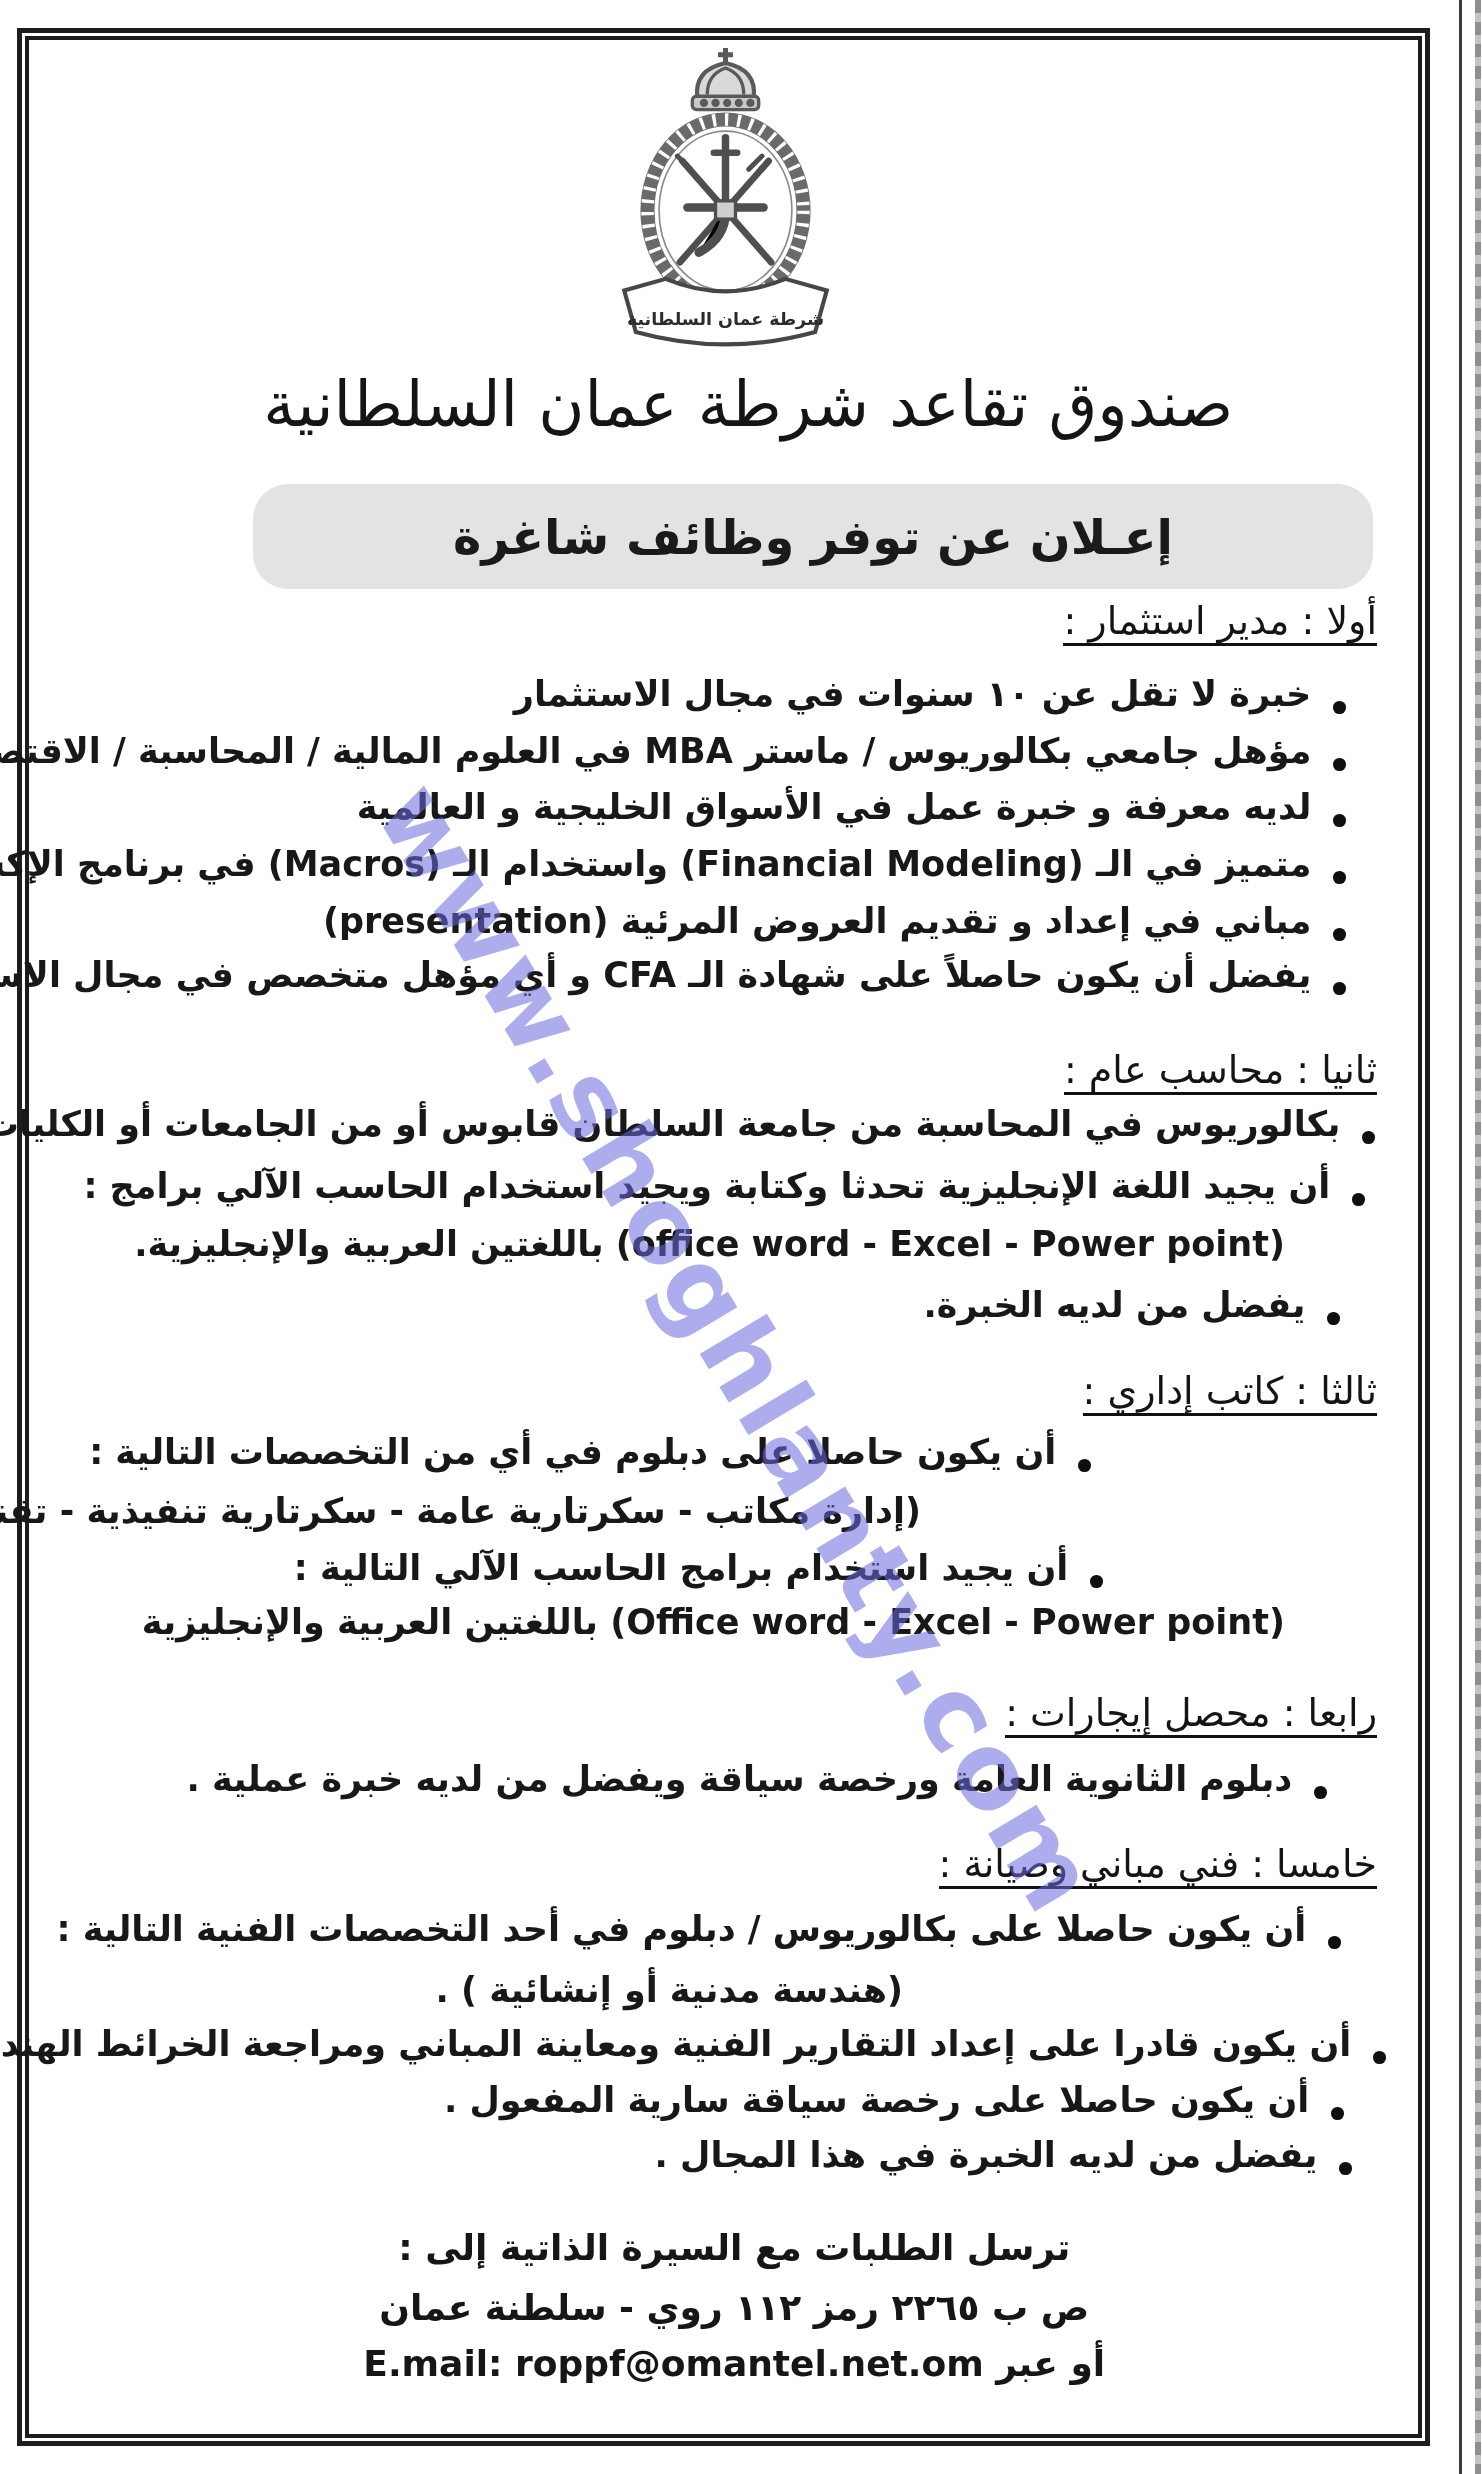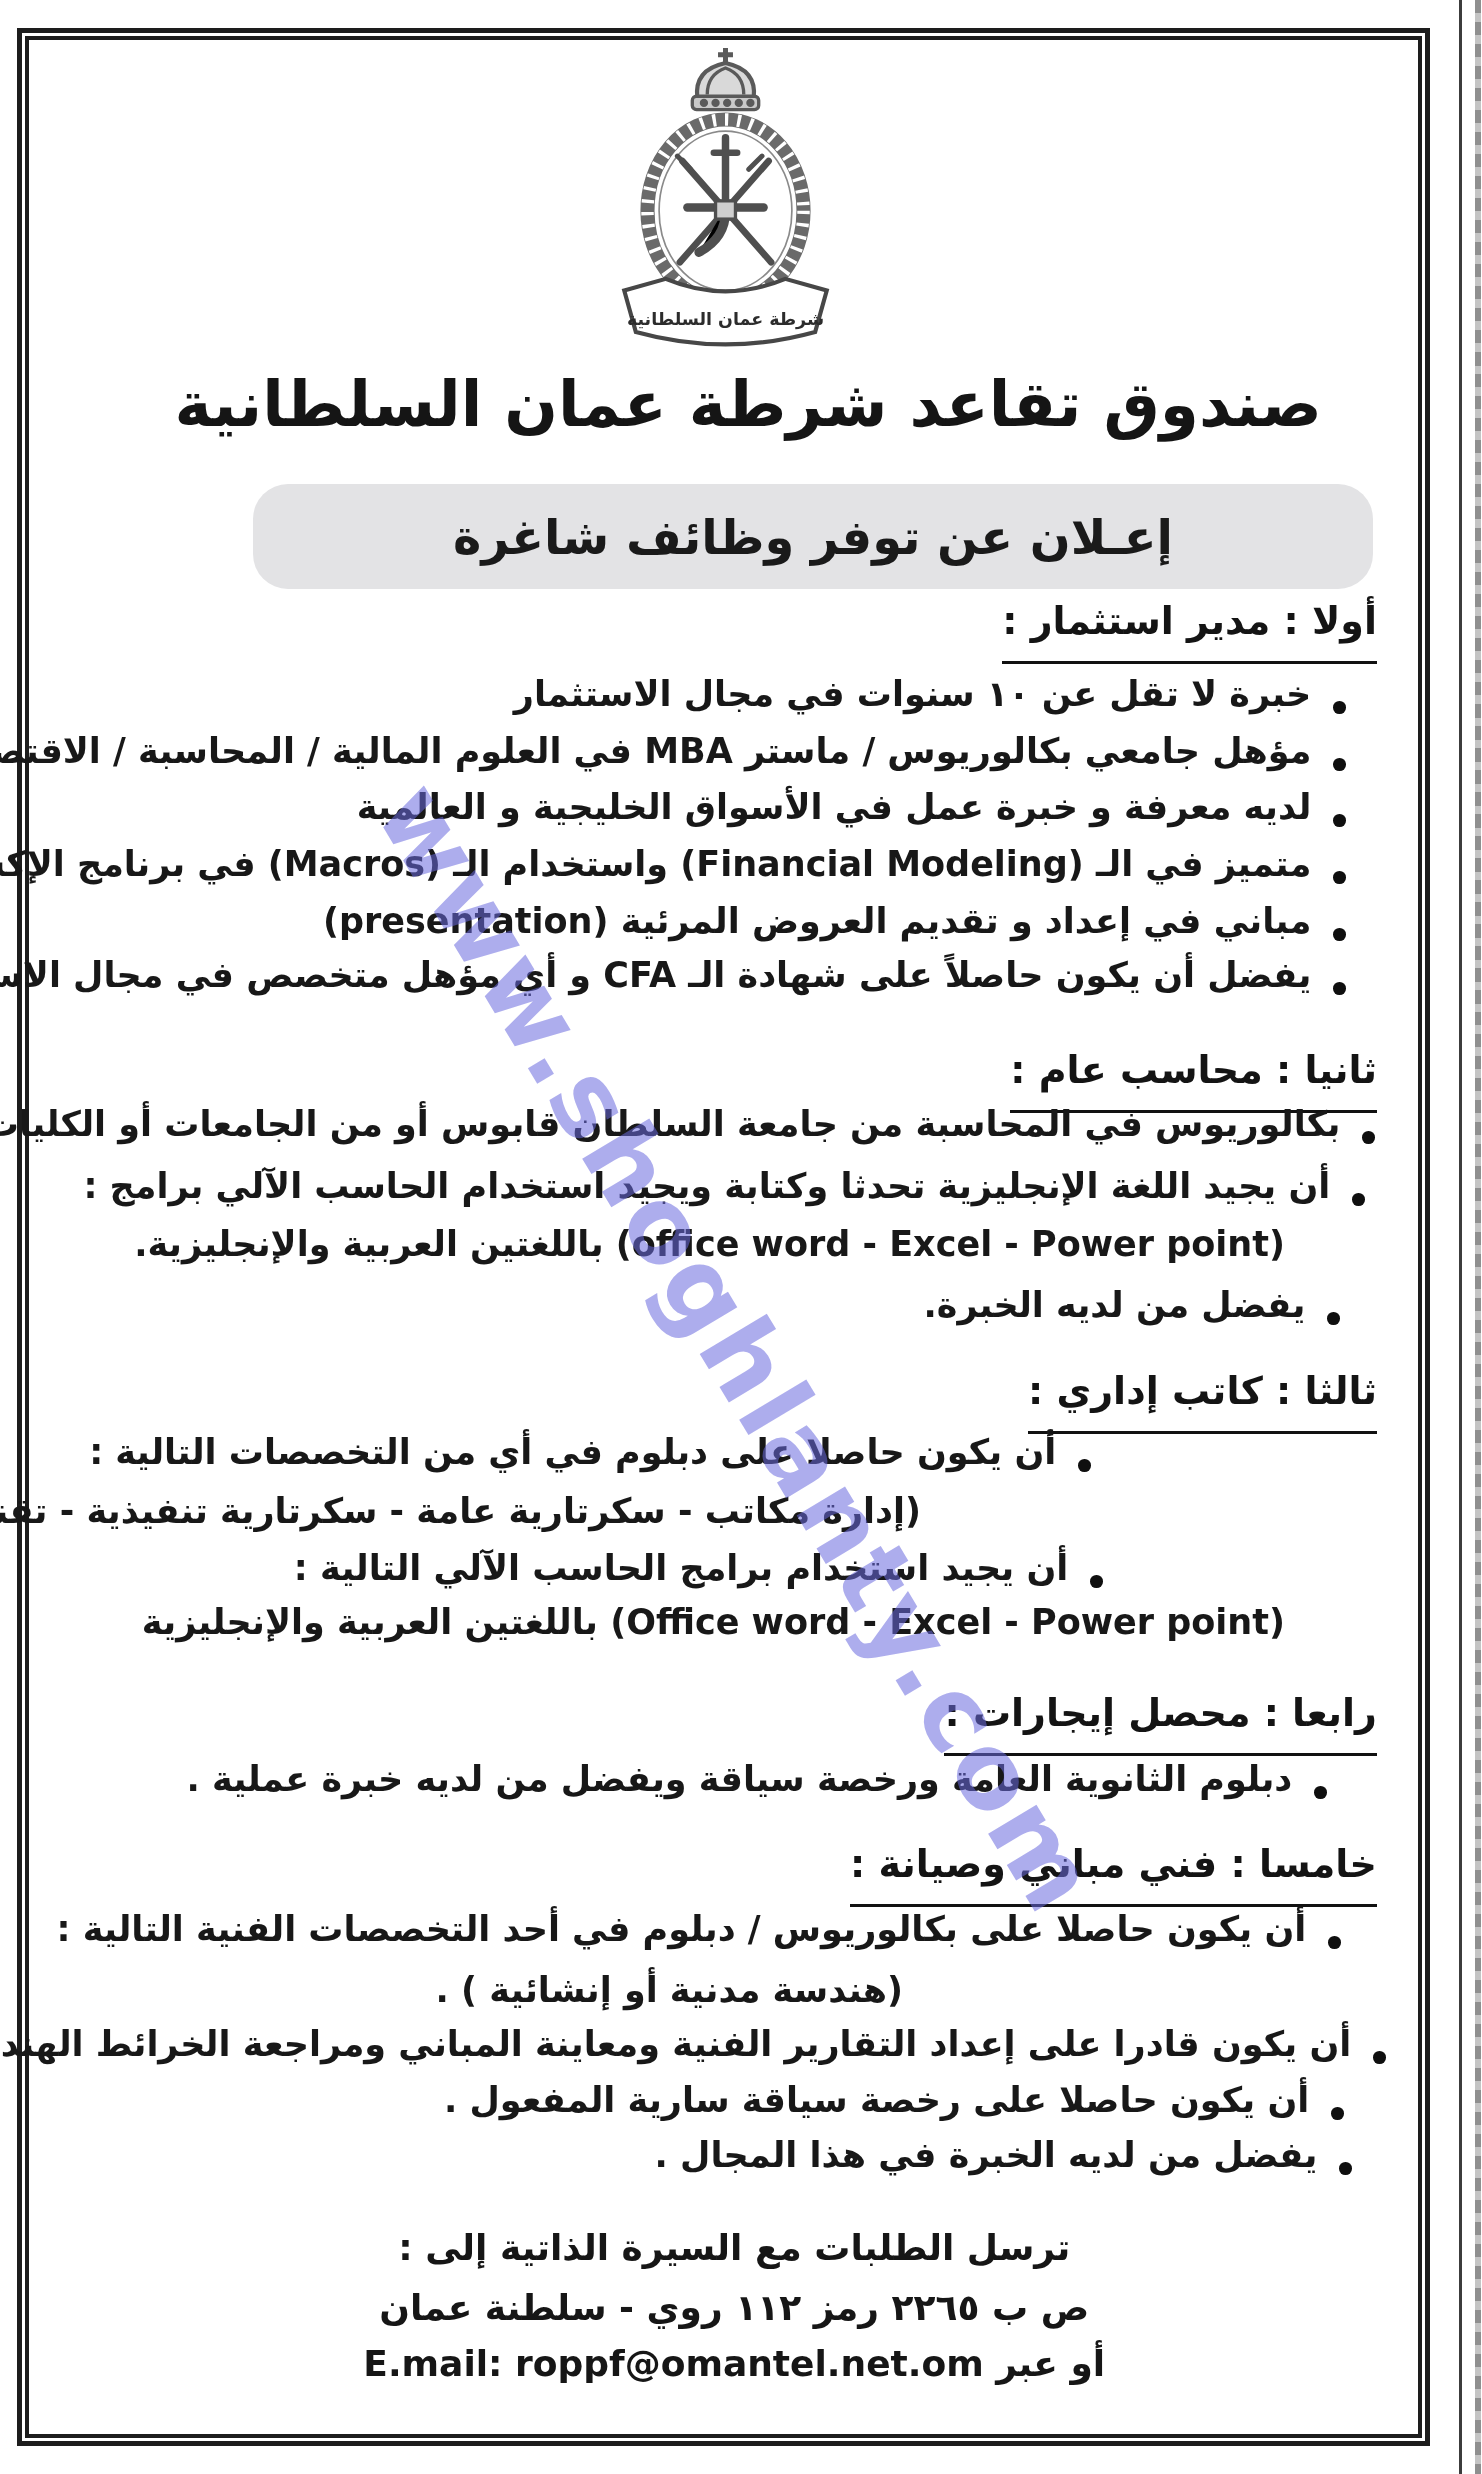--- a/index.html
+++ b/index.html
@@ -17,31 +17,31 @@
     border:4.2px solid #1d1d1d;
   }
   
   .scan-thin{position:absolute;left:1459px;top:0;width:2.5px;height:2475px;background:#3c3c3c;}
   .scan-band{position:absolute;left:1475px;top:0;width:5.9px;height:2475px;
     background:repeating-linear-gradient(180deg,#8f8f8f 0 13.5px,#c4c4c4 13.5px 22px);}
   
   .emblem{position:absolute;left:601px;top:44px;width:249px;height:317px;}
   .title{
     position:absolute;left:29.5px;right:59px;top:368px;text-align:center;direction:rtl;
-    font-size:63px;font-weight:700;white-space:nowrap;color:#151515;margin-left:43px;
+    font-size:63px;font-weight:400;white-space:nowrap;color:#151515;margin-left:43px;
   }
   .subbox{
     position:absolute;left:253px;top:484px;width:1120px;height:105px;
     background:#e3e3e5;border-radius:35px;display:flex;align-items:center;justify-content:center;
   }
   .subbox span{direction:rtl;font-size:48px;font-weight:700;color:#1a1a1a;white-space:nowrap;}
   
   .shead{
-    position:absolute;direction:rtl;font-size:38px;font-weight:700;white-space:nowrap;
-    border-bottom:3.4px solid #111;padding-bottom:18px;color:#141414;
+    position:absolute;direction:rtl;font-size:38px;font-weight:400;white-space:nowrap;
+    border-bottom:3.4px solid #111;padding-bottom:0;color:#141414;
   }
   .row{
     position:absolute;direction:rtl;display:flex;align-items:flex-end;gap:22px;
     font-size:35px;font-weight:700;white-space:nowrap;color:#181818;
   }
   .dot{width:12.7px;height:12.7px;border-radius:50%;background:#0f0f0f;flex:0 0 auto;}
   .cont{
     position:absolute;direction:rtl;font-size:35px;font-weight:700;white-space:nowrap;color:#181818;
   }
   .foot{

